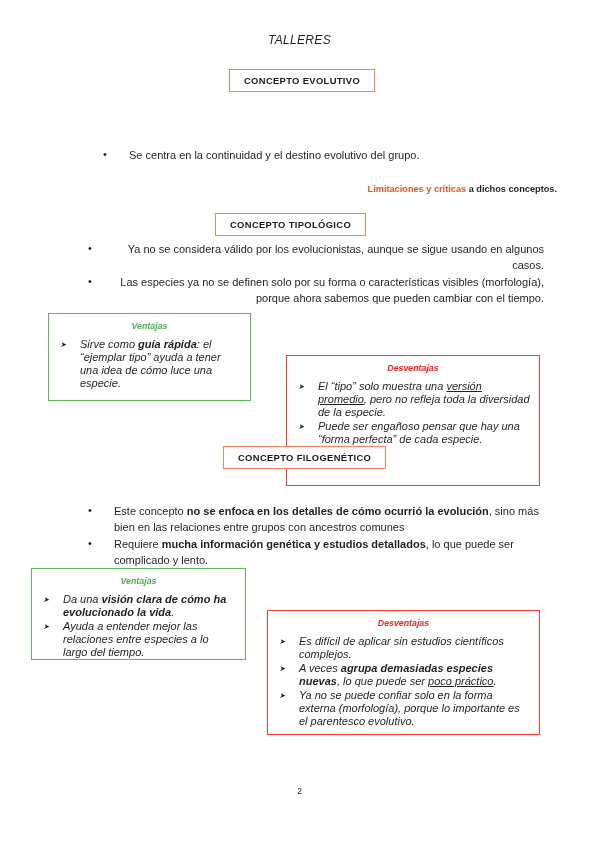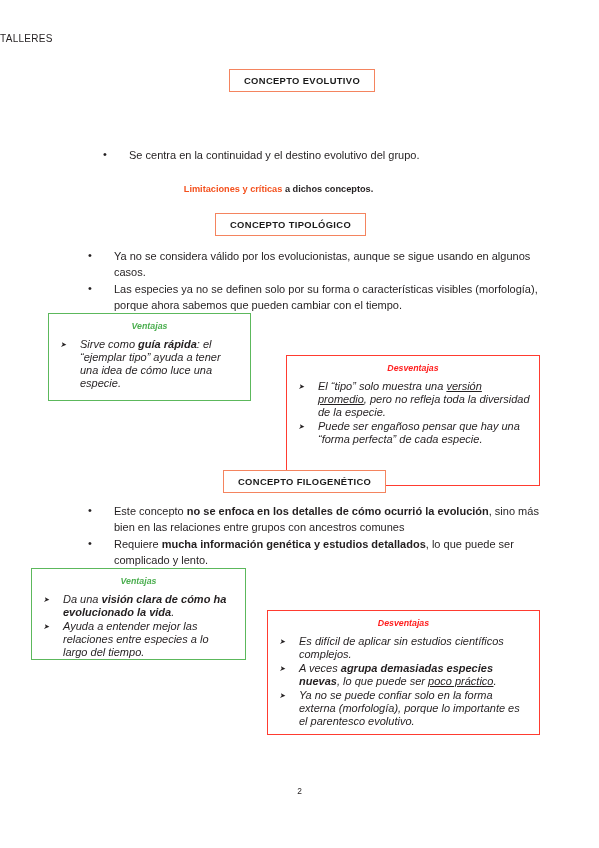--- a/index.html
+++ b/index.html
@@ -18,59 +18,60 @@
     background: #ffffff;
     overflow: hidden;
   }
 
   
   .doc-header {
     position: absolute;
     top: 33px;
     left: 0;
     width: 599px;
-    text-align: left;
-    font-size: 10px;
+    text-align: center;
+    font-size: 12px;
     letter-spacing: 0.3px;
     color: #231f20;
+    font-style: italic;
   }
 
   
   .concept-box {
     position: absolute;
     border: 1.6px solid #f4845f;
     background: #ffffff;
     box-sizing: border-box;
     text-align: left;
     font-weight: bold;
     font-size: 9.4px;
     letter-spacing: 0.35px;
     color: #1a1a1a;
     padding: 5px 14px 5px 14px;
     white-space: nowrap;
   }
   #concept-evolutivo { top: 69px; left: 229px; }
   #concept-tipologico { top: 213px; left: 215px; }
-  #concept-filogenetico { top: 470px; left: 223px; }
+  #concept-filogenetico { top: 446px; left: 223px; }
 
   
   .para {
     position: absolute;
     font-size: 9.1px;
     line-height: 15.5px;
     color: #231f20;
   }
   #intro-para { top: 114px; left: 85px; width: 400px; }
 
   .sub-note {
     position: absolute;
     top: 184px;
     left: 0;
     width: 557px;
-    text-align: center;
+    text-align: right;
     font-size: 9.2px;
     font-weight: bold;
     color: #231f20;
   }
   .orange { color: #f4511e; }
 
   
   ul.dot-list {
     position: absolute;
     margin: 4px;
@@ -86,21 +87,21 @@
   }
   ul.dot-list > li::before {
     content: "\2022";
     position: absolute;
     left: 14px;
     top: -1px;
     font-size: 11px;
     color: #231f20;
   }
   #intro-bullets { top: 144px; left: 85px; width: 420px; }
-  #tipologico-bullets { top: 245px; left: 70px; width: 470px; }
+  #tipologico-bullets { top: 238px; left: 70px; width: 470px; text-align: right; }
   #filogenetico-bullets { top: 500px; left: 70px; width: 470px; }
 
   
   .pc-box {
     position: absolute;
     box-sizing: border-box;
     background: #ffffff;
     padding: 7px 9px 9px 9px;
     font-style: italic;
   }

